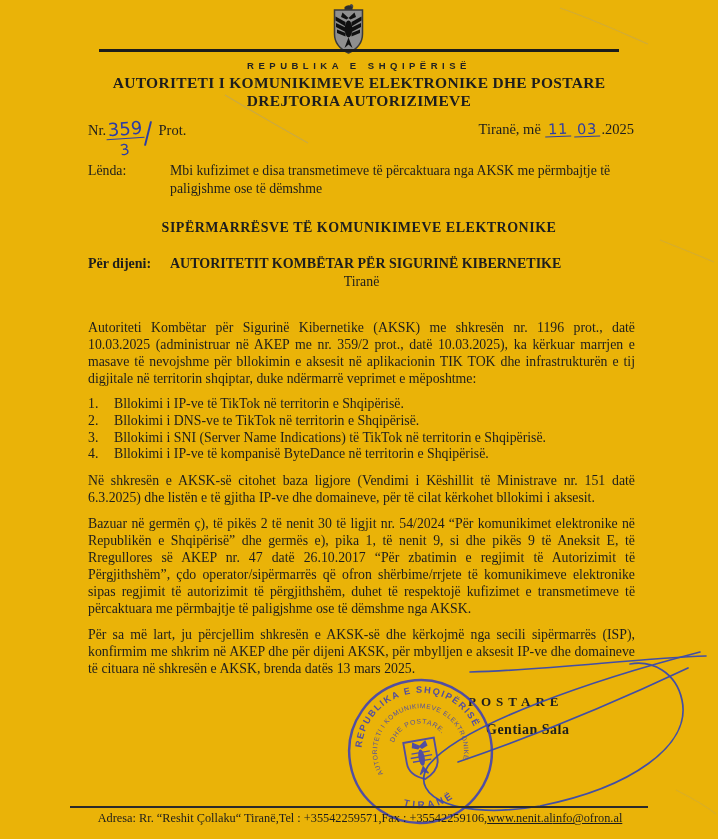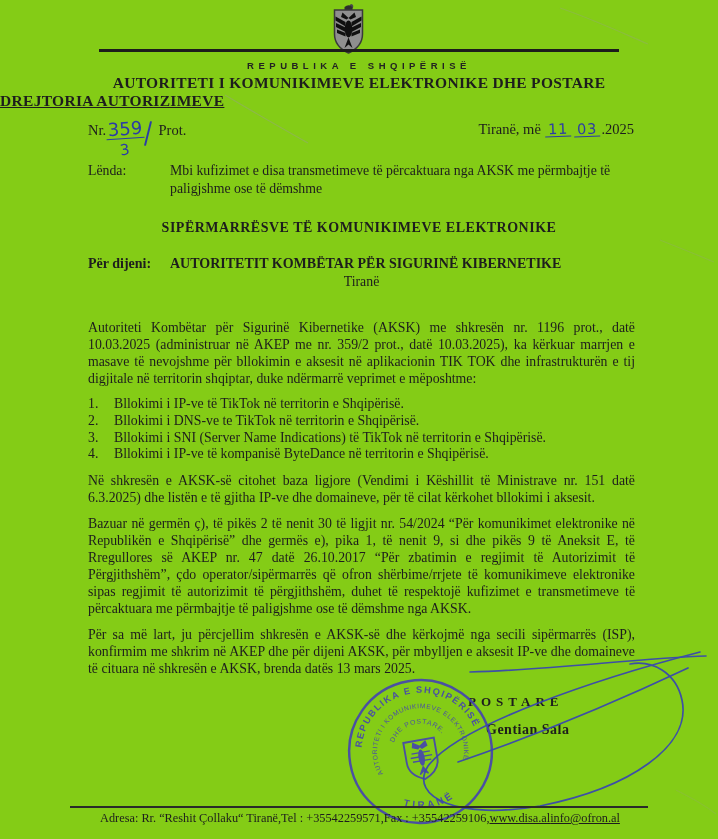--- a/index.html
+++ b/index.html
@@ -1,29 +1,29 @@
 <!DOCTYPE html>
 <html><head>
 <meta charset="utf-8">
 <style>
   html,body{margin:0;padding:0;background:#ffffff;}
   .sheet{
     position:relative;width:718px;height:839px;overflow:hidden;
-    background:#84cc16;color:#1d1d1d;
+    background:#eab308;color:#1d1d1d;
     font-family:"Liberation Serif", serif;
   }
   
   .coa{position:absolute;left:330px;top:3px;width:37px;height:54px;}
   .rule{position:absolute;left:99px;top:49px;width:520px;height:3px;background:#1c1c1c;}
   .republic{
     position:absolute;left:0;top:60px;width:100%;text-align:center;
     font-family:"Liberation Sans",sans-serif;font-weight:bold;font-size:9.5px;letter-spacing:4.5px;color:#222;
   }
   .authority{position:absolute;left:0;top:74px;width:100%;text-align:center;font-weight:bold;font-size:15.5px;letter-spacing:.3px;}
-  .directorate{position:absolute;left:0;top:92px;width:100%;font-weight:bold;font-size:15.5px;letter-spacing:.3px;text-decoration:underline;}
+  .directorate{position:absolute;left:0;top:92px;width:100%;text-align:center;font-weight:bold;font-size:15.5px;letter-spacing:.3px;}
   
   .refline{position:absolute;left:88px;top:121px;width:546px;height:44px;font-size:14.5px;}
   .hw{color:#2b3ca6;font-family:"DejaVu Sans",sans-serif;}
   .hw-nr{display:inline-block;font-size:18px;line-height:14px;transform:rotate(-4deg);border-bottom:1.8px solid #2b3ca6;padding:0 2px 2px 2px;}
   .hw-slash{display:inline-block;width:2px;height:25px;background:#2b3ca6;transform:rotate(14deg);vertical-align:-11px;margin:0 9px 0 3px;}
   .hw-sub{position:absolute;left:32px;top:20px;font-size:15px;transform:rotate(-8deg);}
   .dateline{position:absolute;right:0;top:0;}
   .hw-ul{display:inline-block;font-size:14.5px;line-height:12px;border-bottom:1.5px solid #2b3ca6;padding:0 3px 1px 3px;letter-spacing:1px;transform:rotate(-2deg);margin:0 1px;}
   
   .subject{position:absolute;left:88px;top:162px;width:547px;display:grid;grid-template-columns:82px 1fr;font-size:13.8px;line-height:17.5px;}
@@ -153,21 +153,21 @@
       <path d="M 300,14 C 200,40 60,86 28,128 C 8,160 60,182 140,168 C 230,150 292,108 282,62 C 276,34 252,22 230,26"></path>
       <path d="M 58,124 C 140,96 220,62 288,30"></path>
     </g>
   </svg>
 
   <div class="footer-rule"></div>
   <div class="footer">
     <span>Adresa: Rr. “Reshit Çollaku“ Tiranë,</span>
     <span>Tel : +35542259571,</span>
     <span>Fax : +35542259106,</span>
-    <span class="lnk">www.disa.al</span>
+    <span class="lnk">www.nenit.al</span>
     <span class="lnk">info@ofron.al</span>
   </div>
 
   <svg class="artifacts" viewBox="0 0 718 839">
     <g fill="none" stroke="#9a9a9a" stroke-width="1.2">
       <path d="M225,95 C 250,110 285,130 308,143" opacity=".4"></path>
       <path d="M560,8 C 590,18 620,32 648,44" opacity=".3"></path>
       <path d="M660,240 C 680,248 700,256 714,262" opacity=".25"></path>
       <path d="M676,790 C 692,798 706,806 716,814" opacity=".2"></path>
     </g>

